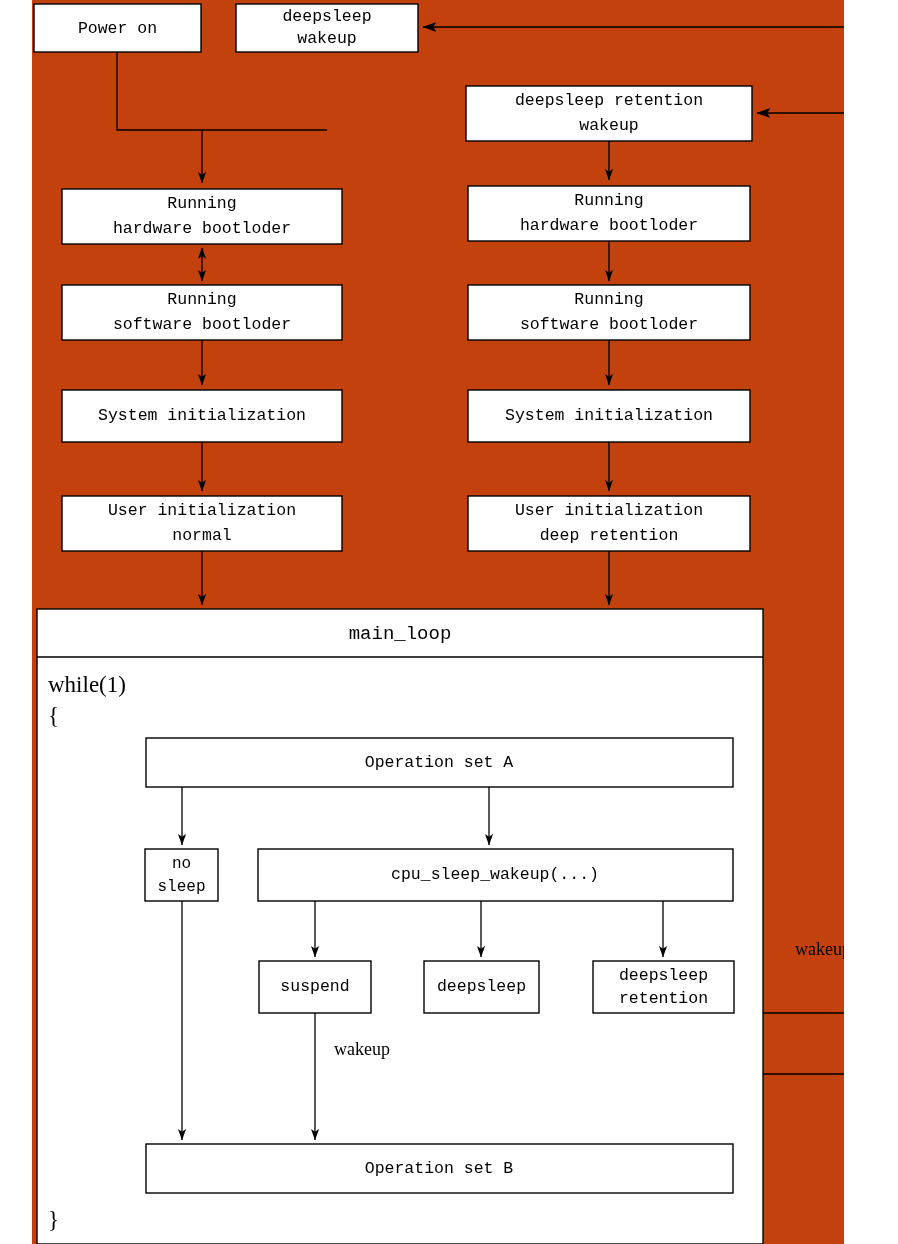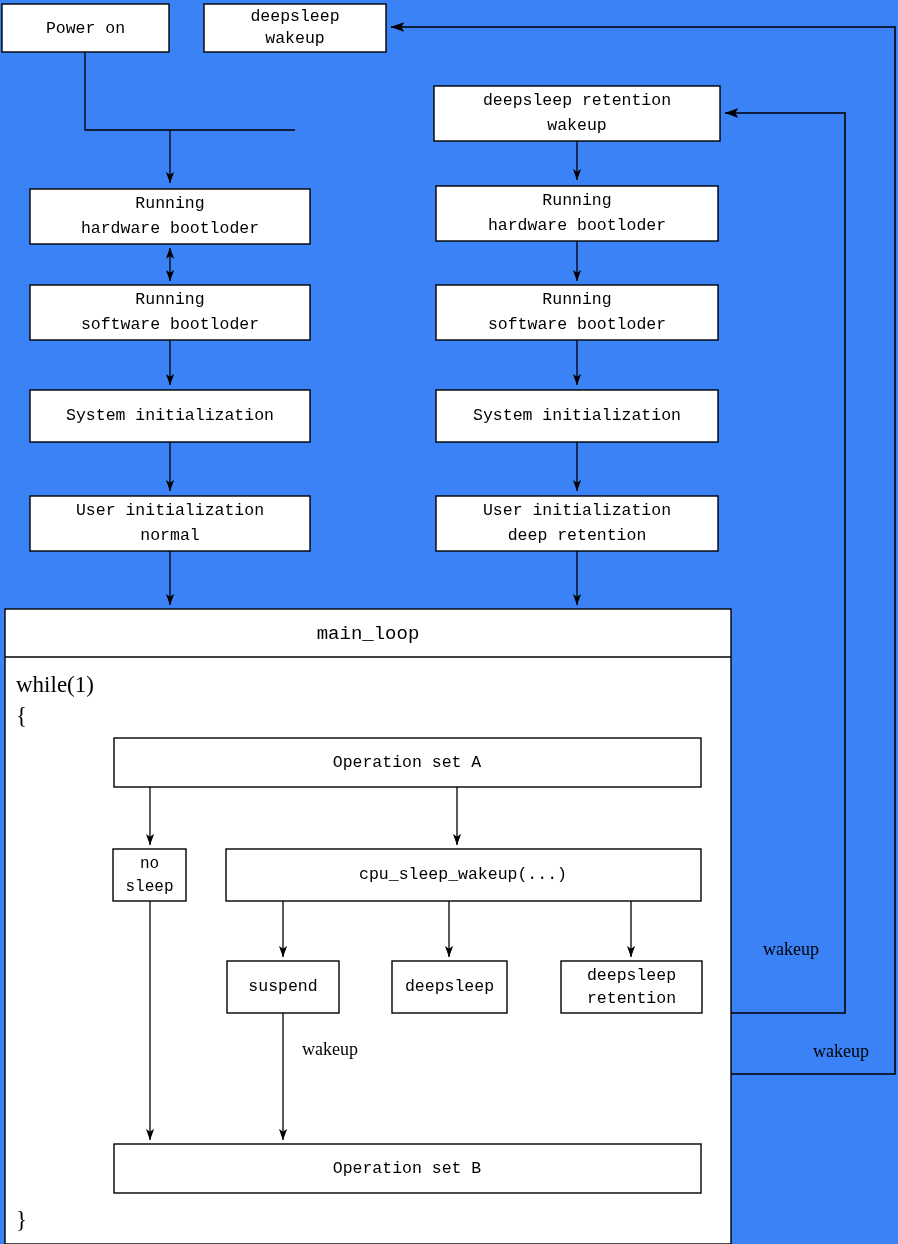--- a/index.html
+++ b/index.html
@@ -6,24 +6,25 @@
   html, body {
     margin: 0;
     padding: 0;
     background: #ffffff;
   }
   body {
     font-family: "Liberation Serif", "DejaVu Serif", serif;
   }
   #diagram-root {
     position: relative;
-    width: 898px;
+    width: 812px;
     height: 1244px;
-    background: #3b82f6;
+    background: #c2410c;
     overflow: hidden;
+    margin-left: 32px;
   }
   svg#flow {
     position: absolute;
     left: 0;
     top: 0;
     width: 898px;
     height: 1244px;
     display: block;
   }
   .box-rect {

